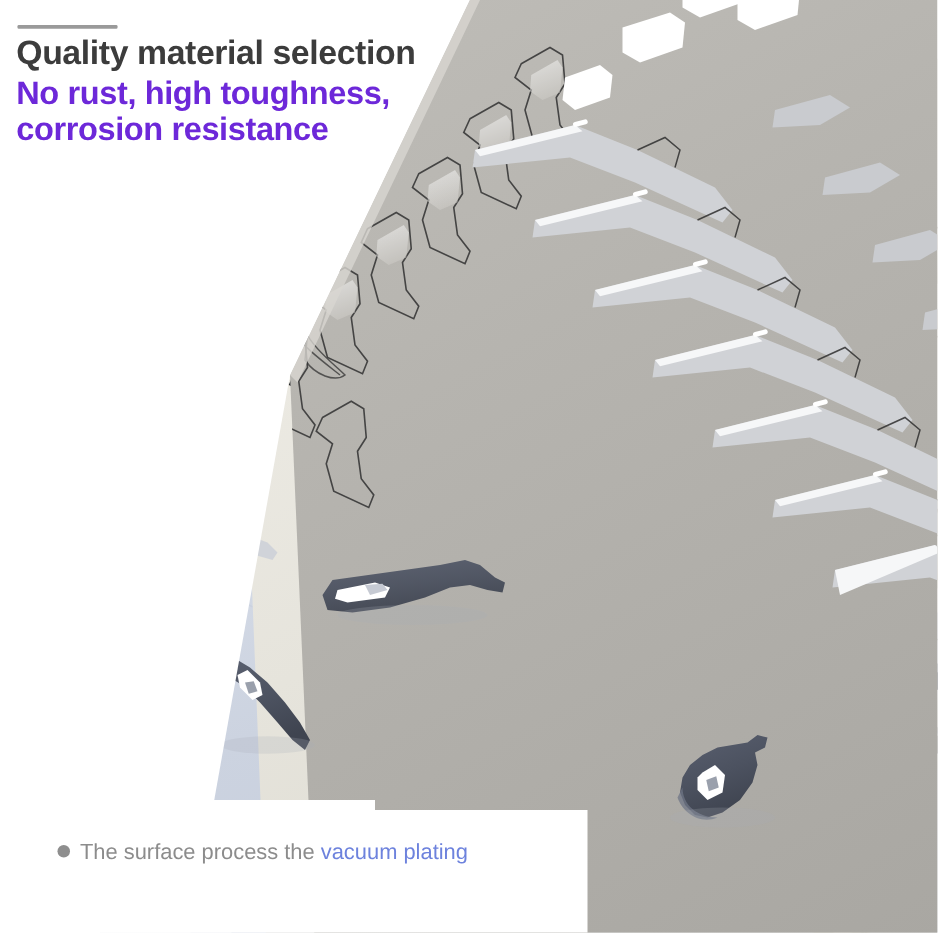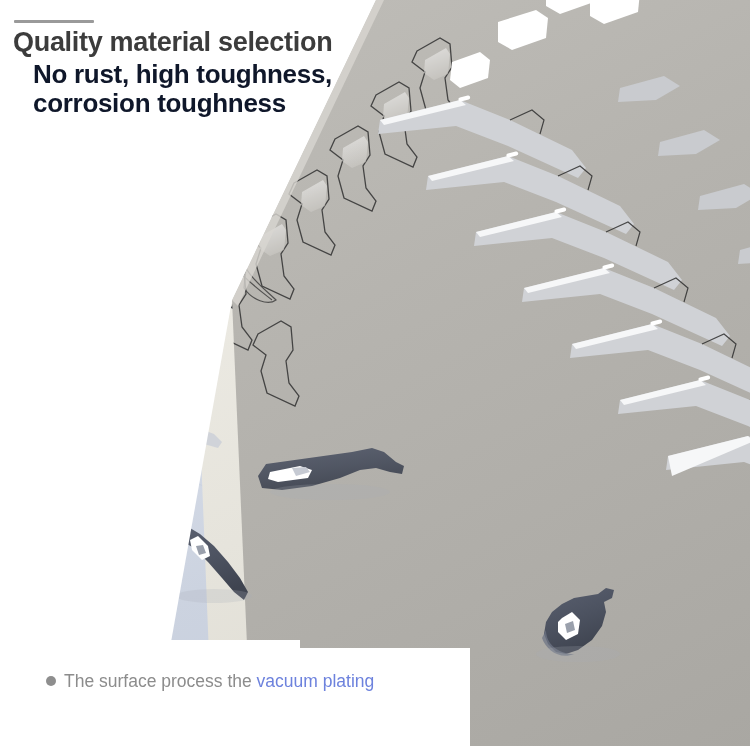--- a/index.html
+++ b/index.html
@@ -23,23 +23,22 @@
     background:#9a9a9a;border-radius:1px;
   }
   .h1{
     position:absolute;left:13px;top:27px;
     font-size:27px;line-height:30px;font-weight:bold;
     color:#3c3c3c;letter-spacing:-0.3px;white-space:nowrap;
   }
   .h2{
     position:absolute;left:13px;top:60px;
     font-size:26px;line-height:29px;font-weight:bold;
-    color:#0f172a;letter-spacing:-0.3px;
+    color:#6d28d9;letter-spacing:-0.3px;
     width:400px;
-    margin-left:20px;
   }
   .h2 .l2{display:block;}
 
   
   .caption{
     position:absolute;left:46px;top:666px;width:430px;z-index:40;
     font-size:17.5px;line-height:31px;color:#8c8c8c;
   }
   .bullet{
     display:inline-block;width:10px;height:10px;border-radius:50%;
@@ -349,21 +348,21 @@
   </div>
 
   <div style="position:absolute;left:0;top:648px;width:470px;height:102px;background:#ffffff;z-index:30;"></div>
   <div style="position:absolute;left:0;top:640px;width:300px;height:12px;background:#ffffff;z-index:30;"></div>
 
   <div class="textwrap">
     <div class="rule"></div>
     <div class="h1">Quality material selection</div>
     <div class="h2">
       <span class="l2">No rust, high toughness,</span>
-      <span class="l2">corrosion toughness</span>
+      <span class="l2">corrosion resistance</span>
     </div>
   </div>
 
   <div class="caption">
     <span class="bullet"></span><span>The surface process the </span><span class="hl">vacuum plating</span><br>
   </div>
 
 </div>
 
 </body></html>

